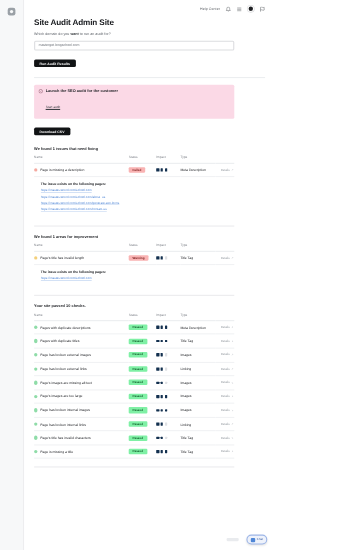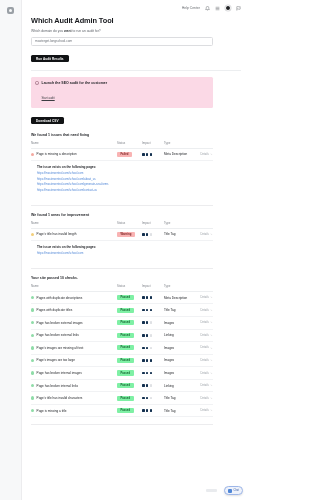--- a/index.html
+++ b/index.html
@@ -196,21 +196,21 @@
         <svg viewBox="0 0 24 24" fill="none" stroke="currentColor" stroke-width="2.2">
             <path d="M4 15s1-1 4-1 5 2 8 2 4-1 4-1V3s-1 1-4 1-5-2-8-2-4 1-4 1z"></path>
             <line x1="4" y1="22" x2="4" y2="15"></line>
           </svg>
       </span>
     </div>
 
     <div class="page">
       <div class="page-inner">
 
-        <h1 class="title">Which Audit Admin Tool</h1>
+        <h1 class="title">Site Audit Admin Site</h1>
 
         <div class="subtitle">
           <span>Which domain do you </span><b>want</b><span> to run an audit for?</span>
         </div>
 
         <div class="domain-input">
           <input type="text" value="masterget.longschool.com" style="">
         </div>
 
         <button class="btn-dark mt5">Run Audit Results</button>

